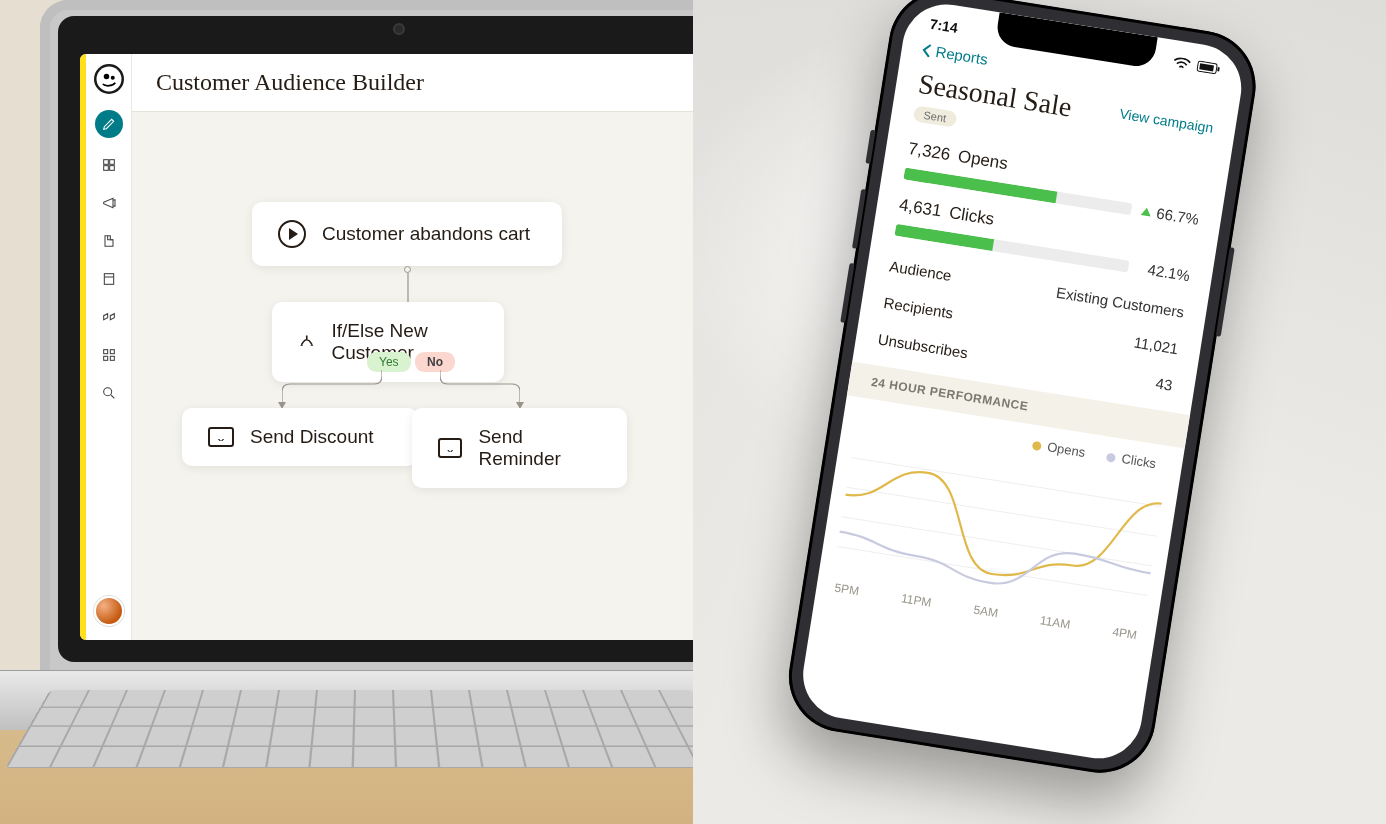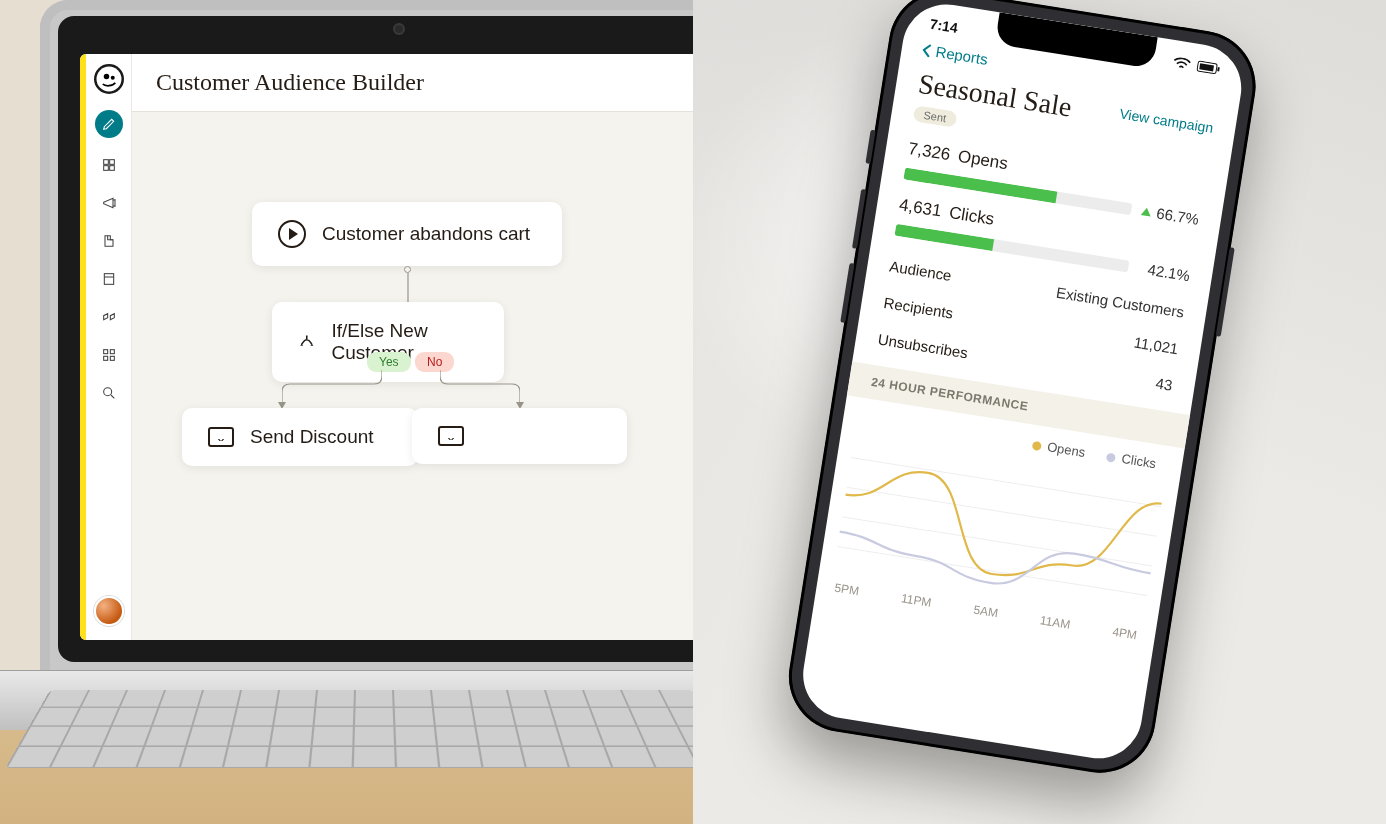--- a/index.html
+++ b/index.html
@@ -82,21 +82,21 @@
   .play-ico{width:28px;height:28px;border:2px solid #241c15;border-radius:50%;
     display:flex;align-items:center;justify-content:center;}
   .play-ico::after{content:"";border-left:9px solid #241c15;border-top:6px solid transparent;
     border-bottom:6px solid transparent;margin-left:3px;}
   .split-ico{width:22px;height:22px;}
   .mail-ico{width:26px;height:20px;border:2px solid #241c15;border-radius:3px;position:relative;}
   .mail-ico::after{content:"";position:absolute;left:0;right:0;top:0;height:10px;
     border-bottom:2px solid #241c15;clip-path:polygon(0 0,50% 100%,100% 0,100% 12%,50% 112%,0 12%);}
   .pill{position:absolute;font-size:12px;padding:3px 12px;border-radius:9px;font-weight:500;}
   .pill.yes{background:#d9f2d0;color:#2e7d32;}
-  .pill.no{background:#fbd7cf;color:#b91c1c;}
+  .pill.no{background:#fbd7cf;color:#404040;font-weight:bold;}
   .connector{position:absolute;stroke:#9a958b;fill:none;stroke-width:1.2;}
   .dot{position:absolute;width:7px;height:7px;border:1.4px solid #9a958b;border-radius:50%;background:#f5f3ee;}
   .arrow{position:absolute;width:0;height:0;border-left:4px solid transparent;border-right:4px solid transparent;border-top:7px solid #9a958b;}
 
   
   .right{
     width:693px;height:824px;position:relative;
     background:#eceae6;
     background-image:
       radial-gradient(ellipse 500px 400px at 40% 30%,rgba(255,255,255,.8),transparent 60%),
@@ -262,20 +262,21 @@
                 <path d="M0 0 v6 q0 8 8 8 h64 q8 0 8 8 v14"></path>
                 </svg>
               <div class="arrow" style="left:384px;top:290px;"></div>
 
               <div class="card" style="left:50px;top:296px;width:236px;">
                 <span class="mail-ico"></span>
                 <span>Send Discount</span>
               </div>
               <div class="card" style="left:280px;top:296px;width:215px;">
                 <span class="mail-ico"></span>
+                <span>Send Reminder</span>
               </div>
             </div>
           </div>
         </div>
       </div>
     </div>
     <div class="kb-base"></div>
     <div class="kb-keys"></div>
   </div>
 

